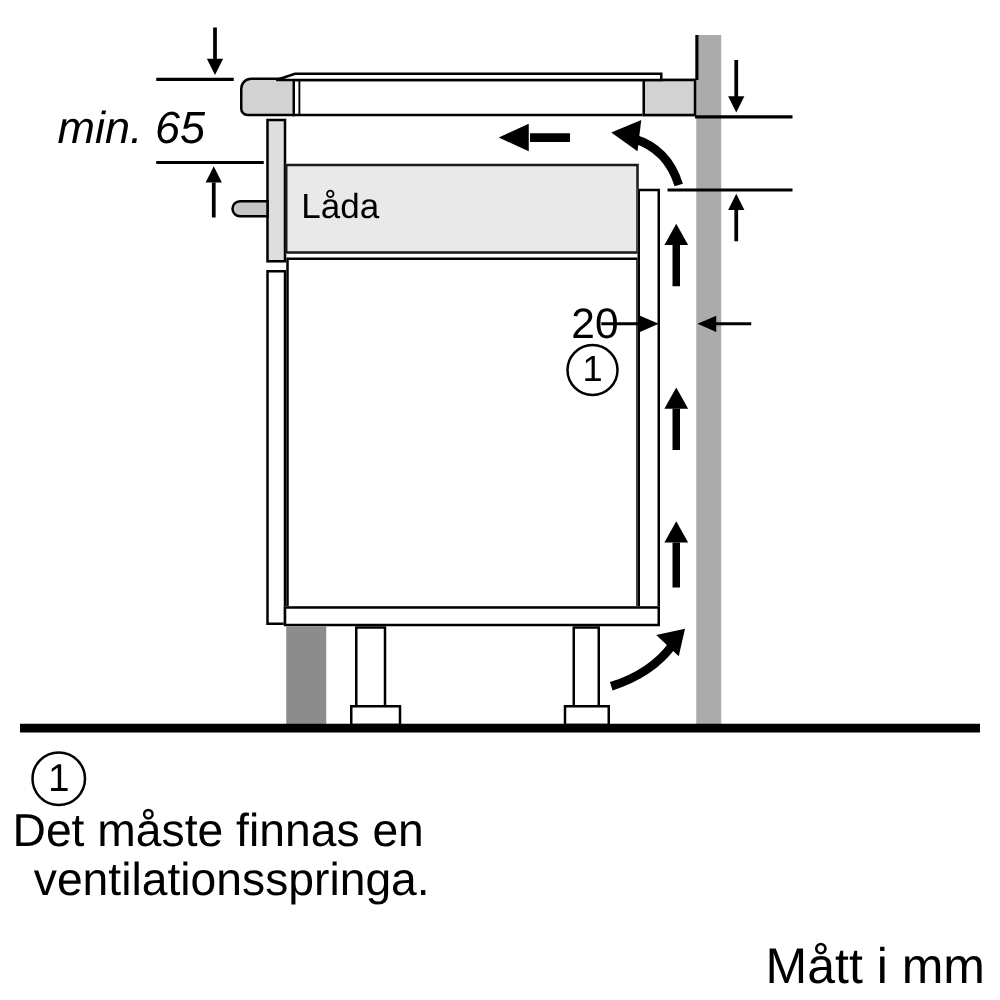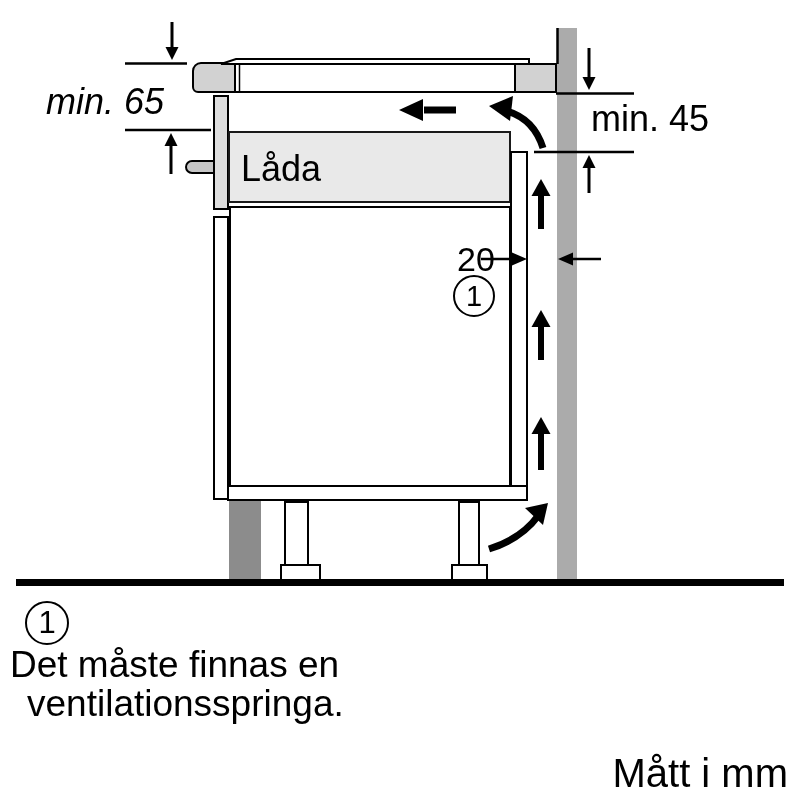--- a/index.html
+++ b/index.html
@@ -29,39 +29,38 @@
   <div class="abs stroked" style="left: 514px; top: 63px; width: 43px; height: 30px; background: rgb(210, 210, 210);"></div>
 
   <div class="abs stroked" style="left: 192px; top: 62px; width: 44px; height: 31px; border-radius: 9px 0px 0px 6px; background: rgb(210, 210, 210);"></div>
 
   <div class="abs stroked" style="left: 213px; top: 95px; width: 16px; height: 115px; background: rgb(222, 222, 222);"></div>
   <div class="abs stroked" style="left: 185px; top: 160px; width: 30px; height: 14px; border-radius: 7px 0px 0px 7px; background: rgb(198, 198, 198);"></div>
 
   <div class="abs stroked" style="left:213px;top:216px;width:16px;height:284px;"></div>
 
   <div class="abs stroked" style="left: 228px; top: 131px; width: 283px; height: 72px; border-color: rgb(26, 26, 26); background: rgb(233, 233, 233);"></div>
-  <div class="label" style="left:241px;top:151px;font-size:36px;">Låda</div>
+  <div class="label" style="left:241px;top:151px;font-size:28px;">Låda</div>
 
   <div class="abs stroked" style="left:229px;top:206px;width:282px;height:281px;"></div>
 
   <div class="abs stroked" style="left:510px;top:151px;width:18px;height:336px;"></div>
 
   <div class="abs stroked" style="left:227px;top:485px;width:301px;height:16px;"></div>
 
   <div class="abs" style="left: 229px; top: 501px; width: 32px; height: 79px; background: rgb(140, 140, 140);"></div>
 
   <div class="abs stroked" style="left:284px;top:501px;width:25px;height:65px;"></div>
   <div class="abs stroked" style="left:280px;top:564px;width:41px;height:17px;"></div>
   <div class="abs stroked" style="left:458px;top:501px;width:22px;height:65px;"></div>
   <div class="abs stroked" style="left:451px;top:564px;width:37px;height:17px;"></div>
 
   <div class="abs" style="left: 16px; top: 579px; width: 768px; height: 7px; background: rgb(0, 0, 0);"></div>
 
   <div class="label dim-label" style="left:46px;top:84px;font-style:italic;">min. 65</div>
-  <div class="label dim-label" style="left:591px;top:101px;">min. 45</div>
   <div class="label" style="left:457px;top:242px;font-size:34px;">20</div>
 
   <div class="badge" style="left:453px;top:275px;width:38px;height:38px;">
     <span style="font-size:29px;">1</span>
   </div>
 
   <div class="badge" style="left:25px;top:601px;width:40px;height:40px;">
     <span style="font-size:31px;">1</span>
   </div>
   <div class="label note" style="left:10px;top:646px;">Det måste finnas en</div>

